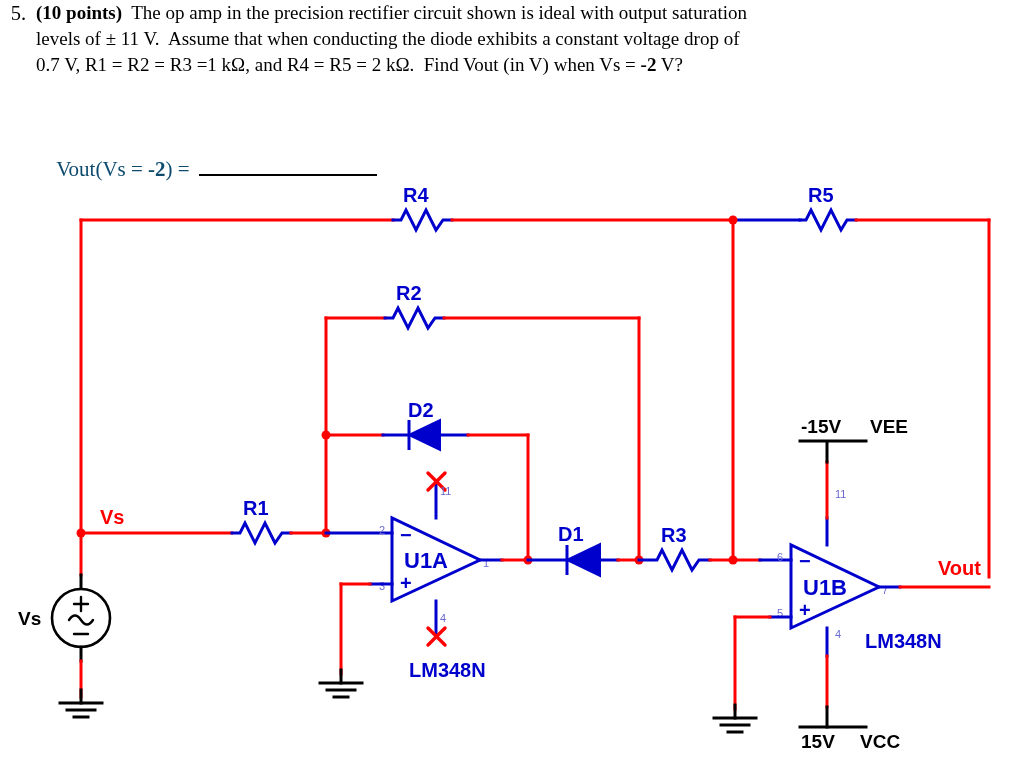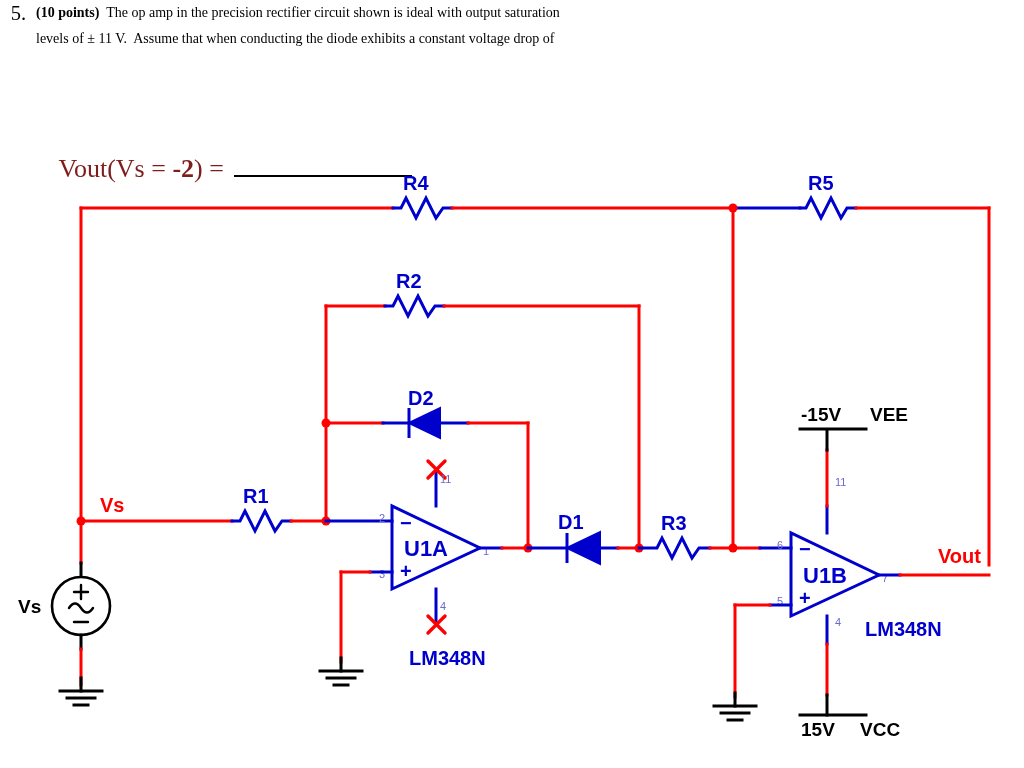--- a/index.html
+++ b/index.html
@@ -43,49 +43,49 @@
     flex: 1 1 auto;
     font-size: 20.5px;
     line-height: 26px;
     color: #000;
     padding-right: 18px;
   }
 
   .q-line {
     display: block;
     white-space: pre;
-    font-size: 14px;
+    font-size: 19px;
     line-height: 26px;
   }
 
   .b { font-weight: bold; }
 
   #answer-row {
     position: absolute;
     left: 46px;
     top: 130px;
-    font-size: 26px;
+    font-size: 21px;
     line-height: 26px;
-    color: #7f1d1d;
+    color: #0c4a6e;
     white-space: pre;
   }
   #answer-blank {
     display: inline-block;
     width: 178px;
     border-bottom: 2px solid #000;
     height: 17px;
     margin-left: 4px;
     vertical-align: baseline;
   }
 
   
   #circuit-wrap {
     position: absolute;
     left: 0;
-    top: 158px;
+    top: 170px;
     width: 1024px;
     height: 598px;
     text-align: right;
   }
   svg#circuit { display: block; }
 
   .wire-red   { stroke: #ff0000; stroke-width: 3; fill: none; stroke-linecap: square; }
   .wire-blue  { stroke: #0000cd; stroke-width: 3; fill: none; stroke-linecap: square; }
   .wire-black { stroke: #000000; stroke-width: 3; fill: none; stroke-linecap: square; }
   .node       { fill: #ff0000; }
@@ -133,20 +133,21 @@
 </style>
 </head>
 <body>
 
 <div id="question-block">
   <div class="q-row">
     <div class="q-number">5.</div>
     <div class="q-body">
       <span class="q-line"><span class="b">(10 points)</span><span>  The op amp in the precision rectifier circuit shown is ideal with output saturation</span></span>
       <span class="q-line">levels of ± 11 V.  Assume that when conducting the diode exhibits a constant voltage drop of</span>
+      <span class="q-line"><span>0.7 V, R1 = R2 = R3 =1 kΩ, and R4 = R5 = 2 kΩ.  Find Vout (in V) when Vs = </span><span class="b">-2</span><span> V?</span></span>
     </div>
   </div>
 </div>
 
 <div id="answer-row">
   <span>Vout(Vs = </span><span class="b">-2</span><span>) = </span><span id="answer-blank"></span>
 </div>
 
 <div id="circuit-wrap">
 <svg id="circuit" width="1024" height="598" viewBox="0 0 1024 598" xmlns="http://www.w3.org/2000/svg">

